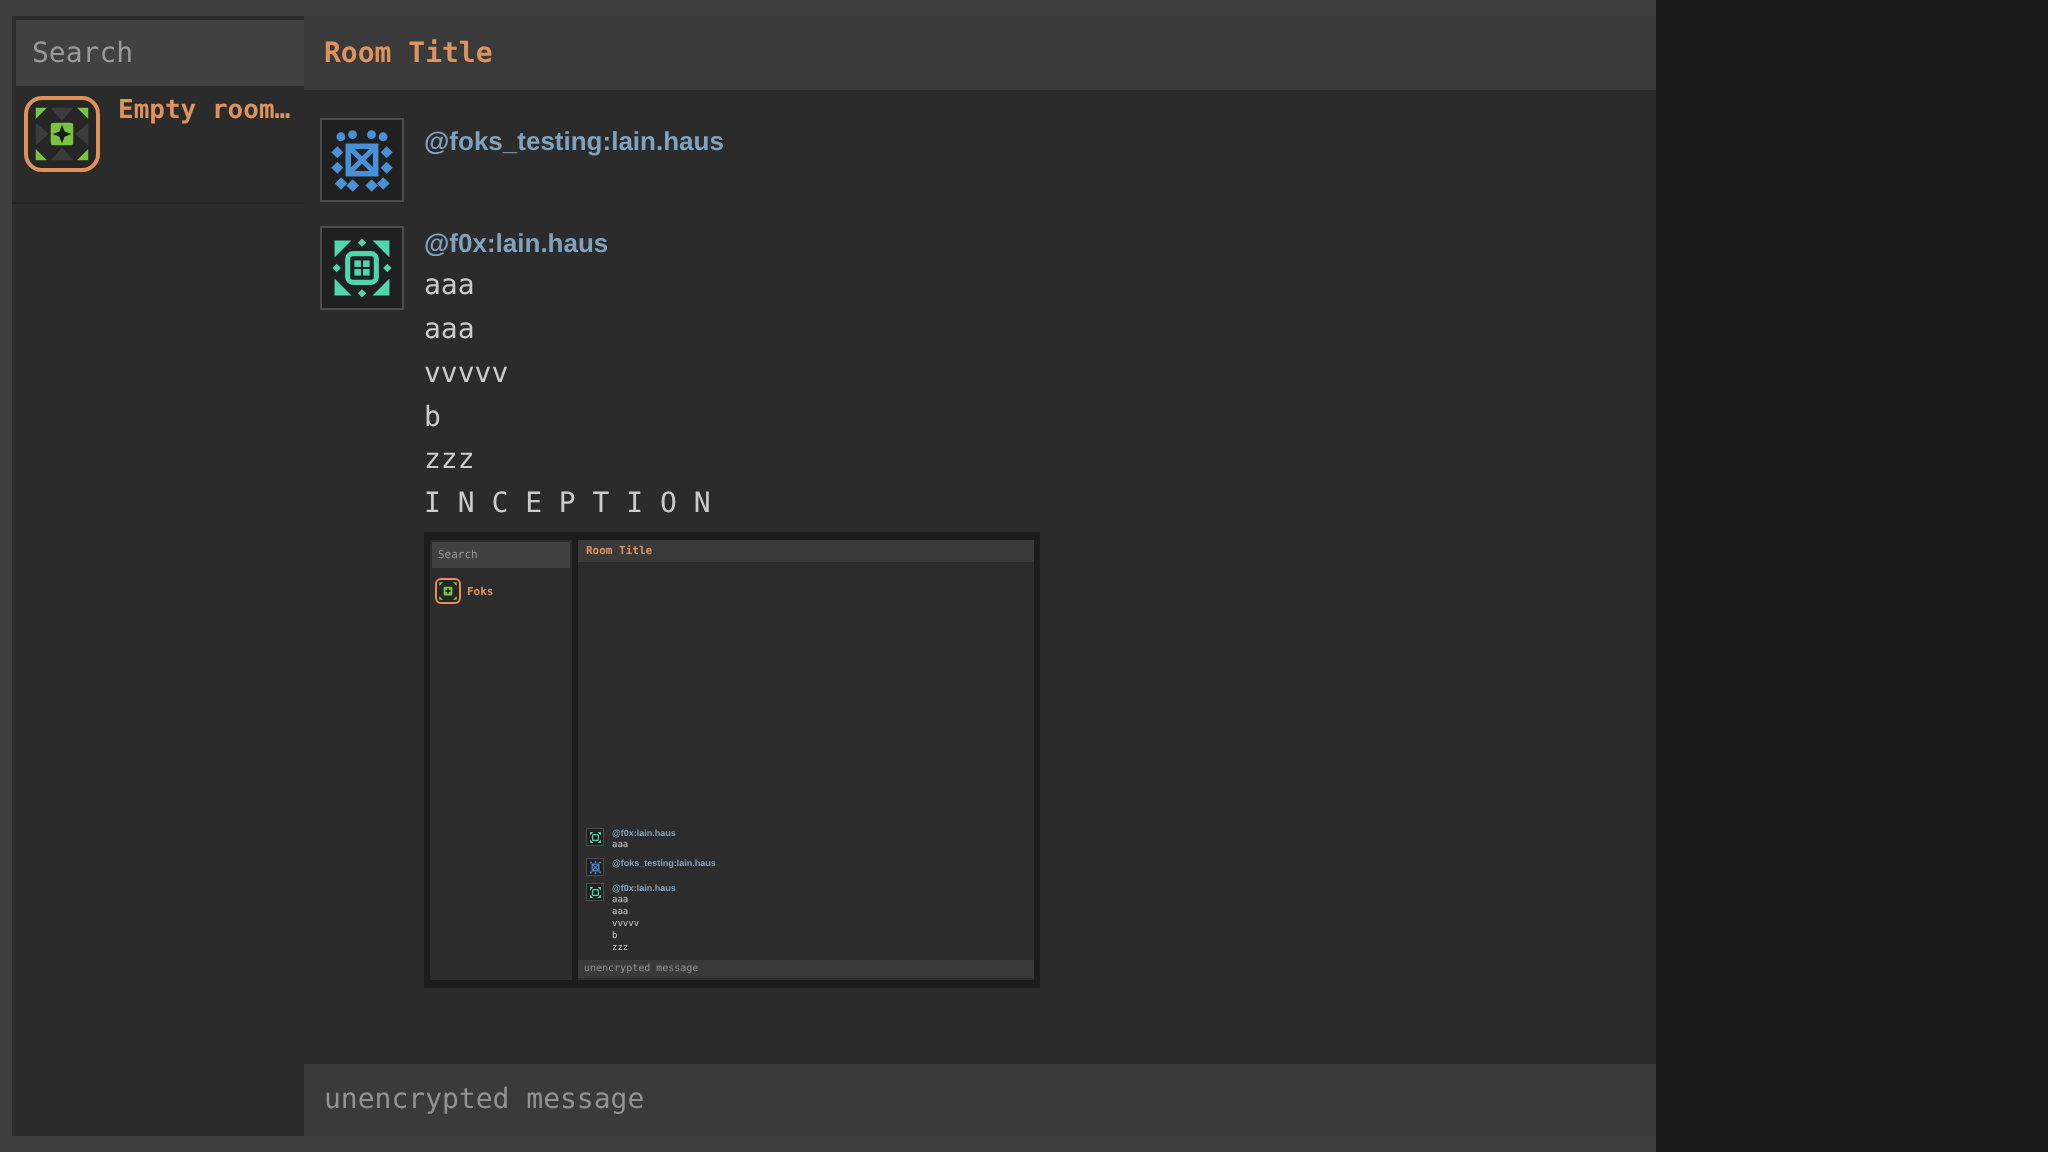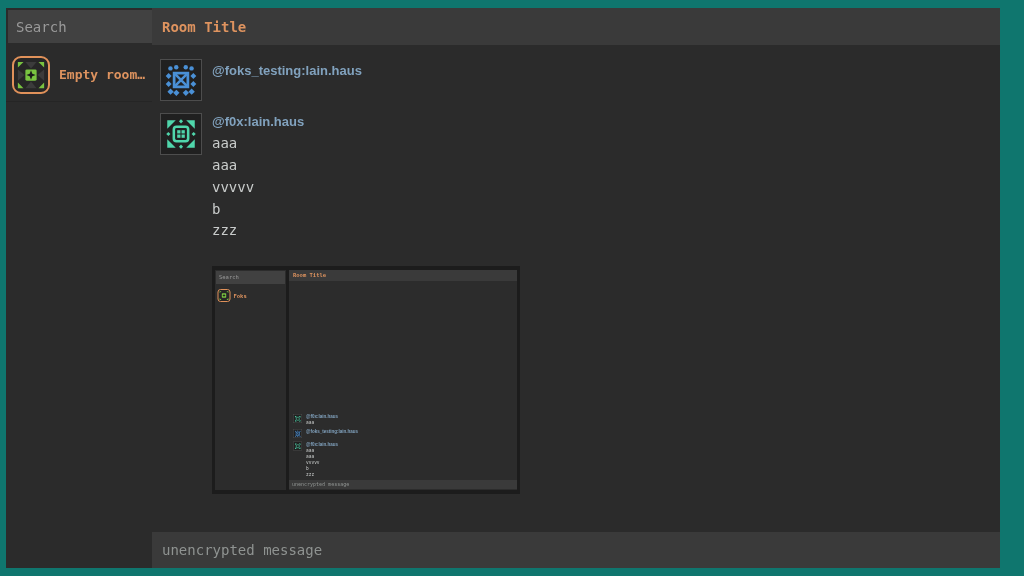--- a/index.html
+++ b/index.html
@@ -1,31 +1,31 @@
 <!DOCTYPE html>
 <html><head>
 <meta charset="utf-8">
 <style>
   * { margin:0; padding:0; box-sizing:border-box; }
   html,body { background:#1a1a1a; }
   .screen {
-    position:relative; width:1024px; height:576px; background:#0f766e;
+    position:relative; width:828px; height:576px; background:#404040;
     font-family:"DejaVu Sans Mono", monospace; overflow:hidden;
   }
   
   .sidebar { position:absolute; left:6px; top:8px; width:155px; height:560px; background:#2b2b2b; }
   .search {
     position:absolute; left:2px; top:2px; width:151px; height:33px;
     background:#414141; border:none; outline:none; color:#cfcfcf;
     font-family:"DejaVu Sans Mono", monospace; font-size:14px; padding-left:8px;
   }
   .search::placeholder { color:#9a9a9a; }
   .room-row {
     position:absolute; left:0; top:40px; width:155px; height:54px;
-    display:flex; align-items:center; cursor:pointer;
+    display:flex; cursor:pointer;
     border-bottom:1px solid #252525;
   }
   .room-avatar {
     width:38px; height:38px; margin-left:6px; flex:0 0 auto;
     border:2px solid #e0915a; border-radius:9px; background:#262626;
     display:flex; align-items:center; justify-content:center; overflow:hidden;
   }
   .room-name { margin-left:9px; color:#de935f; font-weight:bold; font-size:13px; white-space:nowrap; }
   
   .main { position:absolute; left:152px; top:8px; width:848px; height:560px; background:#2b2b2b; }
@@ -147,20 +147,21 @@
         <rect x="18.5" y="18.5" width="3.1" height="3.1" fill="#4fd6ab"></rect>
       </svg>
     </div>
     <div class="sender" style="top:106px;">@f0x:lain.haus</div>
 
     <div class="mline" style="top:127px;">aaa</div>
     <div class="mline" style="top:149px;">aaa</div>
     <div class="mline" style="top:171px;">vvvvv</div>
     <div class="mline" style="top:193px;">b</div>
     <div class="mline" style="top:214px;">zzz</div>
+    <div class="mline" style="top:236px;">I N C E P T I O N</div>
 
     <div class="shot">
       <div class="mini">
         <div class="mini-sidebar">
           <div class="mini-search">Search</div>
           <div class="mini-room-row">
             <span class="mini-room-avatar">
               <svg width="20" height="20" viewBox="0 0 32 32">
                 <rect x="0" y="0" width="32" height="32" rx="3" fill="#262626"></rect>
                 <path d="M2 2 L8 2 L2 8 Z" fill="#79c340"></path>

